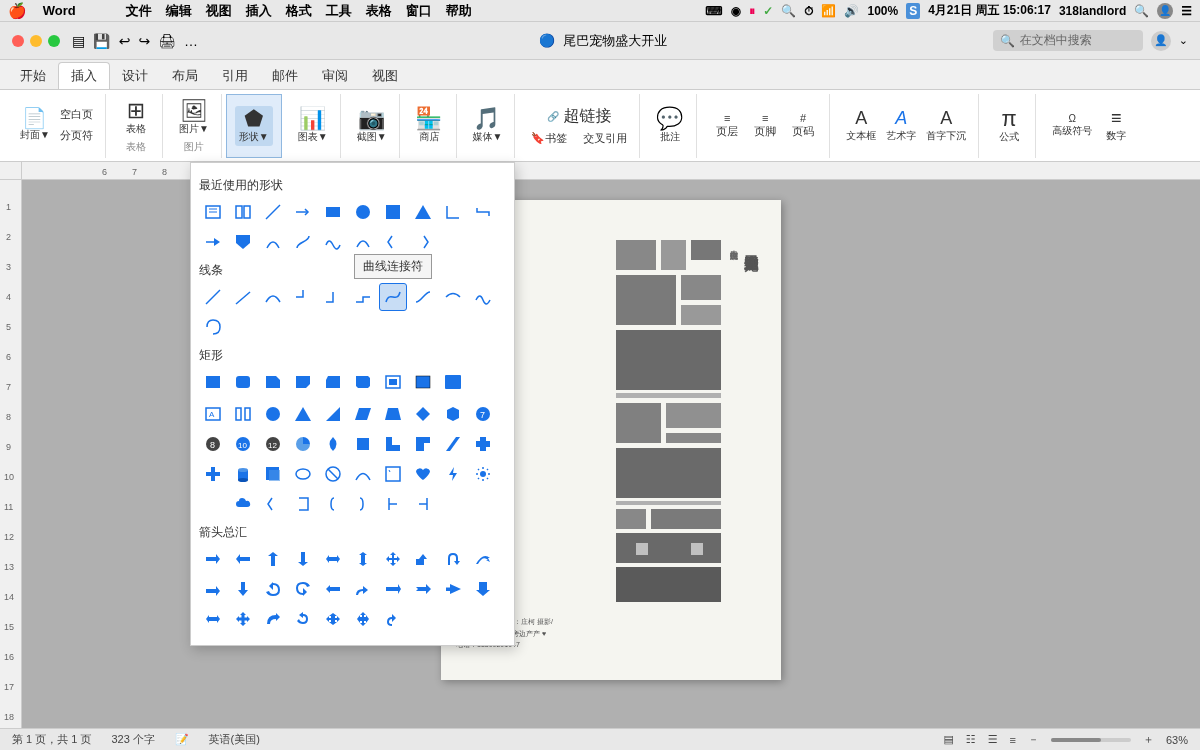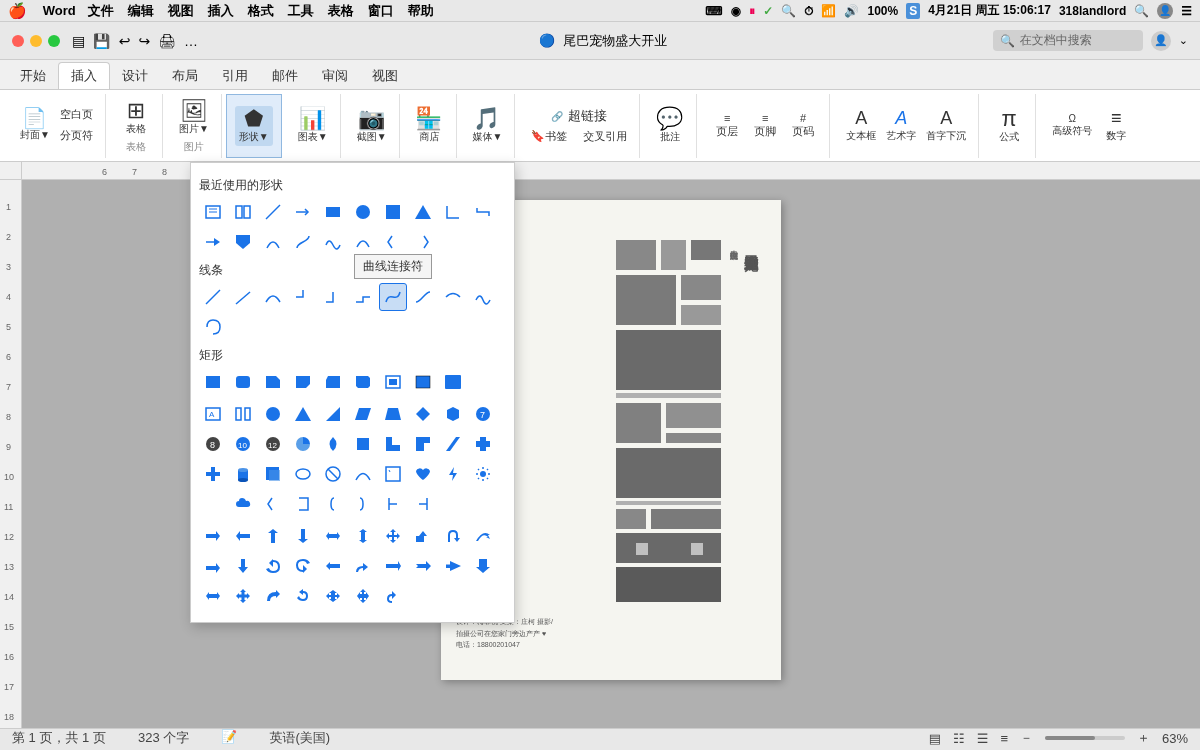--- a/index.html
+++ b/index.html
@@ -11,21 +11,21 @@
       background: #e8e8e8;
       display: flex;
       align-items: center;
       padding: 0 8px;
       font-size: 13px;
       border-bottom: 1px solid #ccc;
       gap: 12px;
     }
     .mac-menubar .apple { font-size: 15px; margin-right: 4px; }
     .mac-menubar span { font-weight: 600; }
-    .mac-menubar .menu-items { display: flex; gap: 14px; font-weight: 400; font-size: 13px; }
+    .mac-menubar .menu-items { display: flex; gap: 14px; font-weight: 400; font-size: 13px; margin-left: 38px; }
     .mac-menubar .right-items { margin-left: auto; display: flex; align-items: center; gap: 8px; font-size: 12px; }
 
     
     .titlebar {
       height: 38px;
       background: #e8e8e8;
       display: flex;
       align-items: center;
       padding: 0 12px;
       border-bottom: 1px solid #ccc;
@@ -129,25 +129,25 @@
       background: #f5f5f0;
       box-shadow: 2px 2px 8px rgba(0,0,0,0.3);
     }
 
     
     .status-bar {
       height: 22px;
       background: #e8e8e8;
       border-top: 1px solid #ccc;
       display: flex;
-      align-items: flex-start;
+      align-items: center;
       padding: 0 12px;
-      font-size: 13px;
+      font-size: 11px;
       color: #444;
-      gap: 32px;
+      gap: 20px;
     }
     .status-bar .right { margin-left: auto; display: flex; gap: 12px; align-items: center; }
 
     
     .shapes-panel {
       position: absolute;
       left: 190px;
       top: calc(22px + 38px + 30px + 72px);
       width: 325px;
       background: #fff;
@@ -355,21 +355,21 @@
     <div class="ribbon-btn">
       <span class="icon" style="font-size:22px;">🎵</span>
       <span>媒体▼</span>
     </div>
   </div>
 
   <div class="ribbon-group">
     <div class="ribbon-row">
       <div class="ribbon-btn" style="flex-direction:row;gap:4px;">
         <span>🔗</span>
-        <span style="font-size:13px;font-family:Liberation Mono, monospace;">超链接</span>
+        <span style="font-size:16px;font-family:Liberation Mono, monospace;">超链接</span>
       </div>
     </div>
     <div class="ribbon-row" style="gap:8px;">
       <div class="ribbon-btn" style="flex-direction:row;font-size:11px;">
         <span>🔖</span>
         <span>书签</span>
       </div>
       <div class="ribbon-btn" style="flex-direction:row;font-size:11px;">
         <span>交叉引用</span>
       </div>
@@ -982,20 +982,21 @@
             <path d="M5,3 L5,15 M5,9 L13,9" fill="none" stroke="#1a73e8" stroke-width="1.5"></path>
           </svg>
         </div>
       <div class="shape-btn">
           <svg class="shape-svg" viewBox="0 0 18 18">
             <path d="M13,3 L13,15 M13,9 L5,9" fill="none" stroke="#1a73e8" stroke-width="1.5"></path>
           </svg>
         </div>
     </div>
 
+    <div class="shapes-section-title">箭头总汇</div>
     <div class="shapes-grid">
       <div class="shape-btn">
           <svg class="shape-svg" viewBox="0 0 18 18">
             <polygon points="2,7 12,7 12,4 16,9 12,14 12,11 2,11" fill="#1a73e8"></polygon>
           </svg>
         </div>
       <div class="shape-btn">
           <svg class="shape-svg" viewBox="0 0 18 18">
             <polygon points="16,7 6,7 6,4 2,9 6,14 6,11 16,11" fill="#1a73e8"></polygon>
           </svg>

